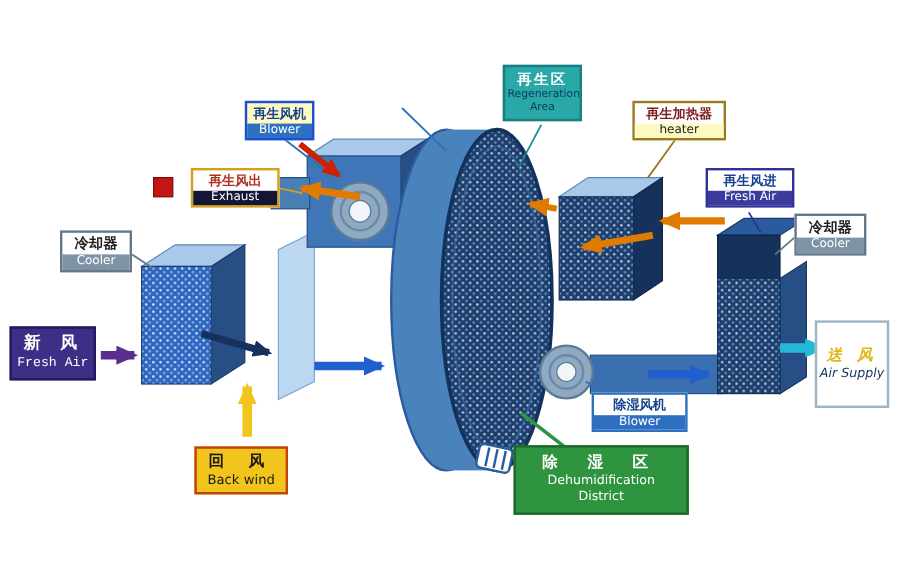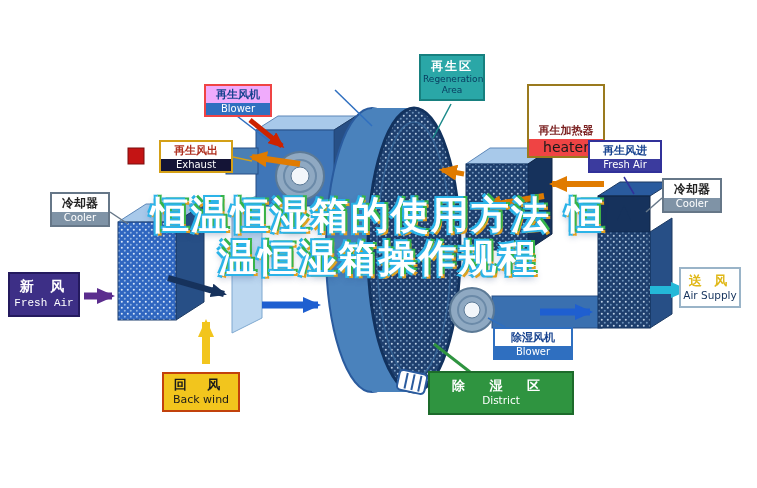--- a/index.html
+++ b/index.html
@@ -13,47 +13,47 @@
   .label .en{display:block;}
 
   #lbl-desiccant{left:287px;top:52px;width:96px;background:#fff;border:2px solid #2f6fc0;padding:3px 2px;}
   #lbl-desiccant .zh{color:#16428f;font-size:13px;letter-spacing:2px;}
   #lbl-desiccant .en{color:#2f6fc0;font-size:11px;}
 
   #lbl-regen-area{left:419px;top:54px;width:66px;background:#2aa7a7;border:2px solid #17807f;padding:3px 2px;}
   #lbl-regen-area .zh{color:#ffffff;font-size:12px;letter-spacing:2px;}
   #lbl-regen-area .en{color:#083a5e;font-size:9px;line-height:1.2;}
 
-  #lbl-regen-blower{left:204px;top:84px;width:68px;background:#f0abfc;border:2px solid #ef4444;}
+  #lbl-regen-blower{left:204px;top:84px;width:58px;background:#fef9c3;border:2px solid #1d4ed8;}
   #lbl-regen-blower .zh{color:#16428f;font-size:11px;padding:2px 0 1px;}
   #lbl-regen-blower .en{background:#2f6fc0;color:#fff;font-size:10px;}
 
   #lbl-regen-heater{left:527px;top:84px;width:78px;background:#fff;border:2px solid #9a7a1e;}
-  #lbl-regen-heater .zh{color:#7a1f1f;font-size:11px;padding:2px 0 1px;margin-top:36px;}
-  #lbl-regen-heater .en{background:#ef4444;color:#1a1a1a;font-size:14px;text-align:center;}
+  #lbl-regen-heater .zh{color:#7a1f1f;font-size:11px;padding:2px 0 1px;}
+  #lbl-regen-heater .en{background:#fef9c3;color:#1a1a1a;font-size:10px;text-align:center;}
 
   #lbl-exhaust{left:159px;top:140px;width:74px;background:#fff;border:2px solid #d4a017;}
   #lbl-exhaust .zh{color:#b03020;font-size:11px;padding:2px 0 1px;}
   #lbl-exhaust .en{background:#141436;color:#fff;font-size:10px;}
 
   #lbl-regen-freshair{left:588px;top:140px;width:74px;background:#fff;border:2px solid #31319a;}
   #lbl-regen-freshair .zh{color:#16428f;font-size:11px;padding:2px 4px 1px;}
   #lbl-regen-freshair .en{background:#3b3b9e;color:#fff;font-size:10px;}
 
   #lbl-cooler-left,#lbl-cooler-right{width:60px;background:#fff;border:2px solid #667788;}
   #lbl-cooler-left{left:50px;top:192px;}
   #lbl-cooler-right{left:662px;top:178px;}
   #lbl-cooler-left .zh,#lbl-cooler-right .zh{color:#222;font-size:12px;padding:2px 0 1px;}
   #lbl-cooler-left .en,#lbl-cooler-right .en{background:#7f93a6;color:#fff;font-size:10px;}
 
   #lbl-freshair{left:8px;top:272px;width:72px;background:#3d2f86;border:2px solid #241a5e;padding:5px 2px;font-family:Liberation Mono, monospace;}
   #lbl-freshair .zh{color:#fff;font-size:14px;letter-spacing:4px;}
   #lbl-freshair .en{color:#fff;font-size:11px;}
 
-  #lbl-airsupply{left:679px;top:267px;width:62px;background:#fff;border:2px solid #9ab4c8;padding:4px 2px;}
+  #lbl-airsupply{left:679px;top:267px;width:62px;background:#fff;border:2px solid #9ab4c8;padding:20px 2px;font-style:italic;}
   #lbl-airsupply .zh{color:#e0b818;font-size:13px;letter-spacing:4px;}
   #lbl-airsupply .en{color:#14325c;font-size:10.5px;}
 
   #lbl-backwind{left:162px;top:372px;width:78px;background:#f2c51d;border:2px solid #c2410c;padding:3px 2px;}
   #lbl-backwind .zh{color:#1a1a1a;font-size:13px;letter-spacing:8px;}
   #lbl-backwind .en{color:#1a1a1a;font-size:11px;}
 
   #lbl-dehumid-blower{left:493px;top:327px;width:80px;background:#fff;border:2px solid #2f6fc0;}
   #lbl-dehumid-blower .zh{color:#16428f;font-size:11px;padding:2px 0 1px;}
   #lbl-dehumid-blower .en{background:#2f6fc0;color:#fff;font-size:10px;}
@@ -250,21 +250,18 @@
     <span class="en">Back wind</span>
   </div>
 
   <div class="label" id="lbl-dehumid-blower">
     <span class="zh">除湿风机</span>
     <span class="en">Blower</span>
   </div>
 
   <div class="label" id="lbl-dehumid-district">
     <span class="zh">除 湿 区</span>
+    <span class="en">Dehumidification</span>
     <span class="en">District</span>
   </div>
 
-  <div class="main-title">
-    <div>恒温恒湿箱的使用方法 恒</div>
-    <div>温恒湿箱操作规程</div>
-  </div>
 
 </div>
 
 </body></html>

